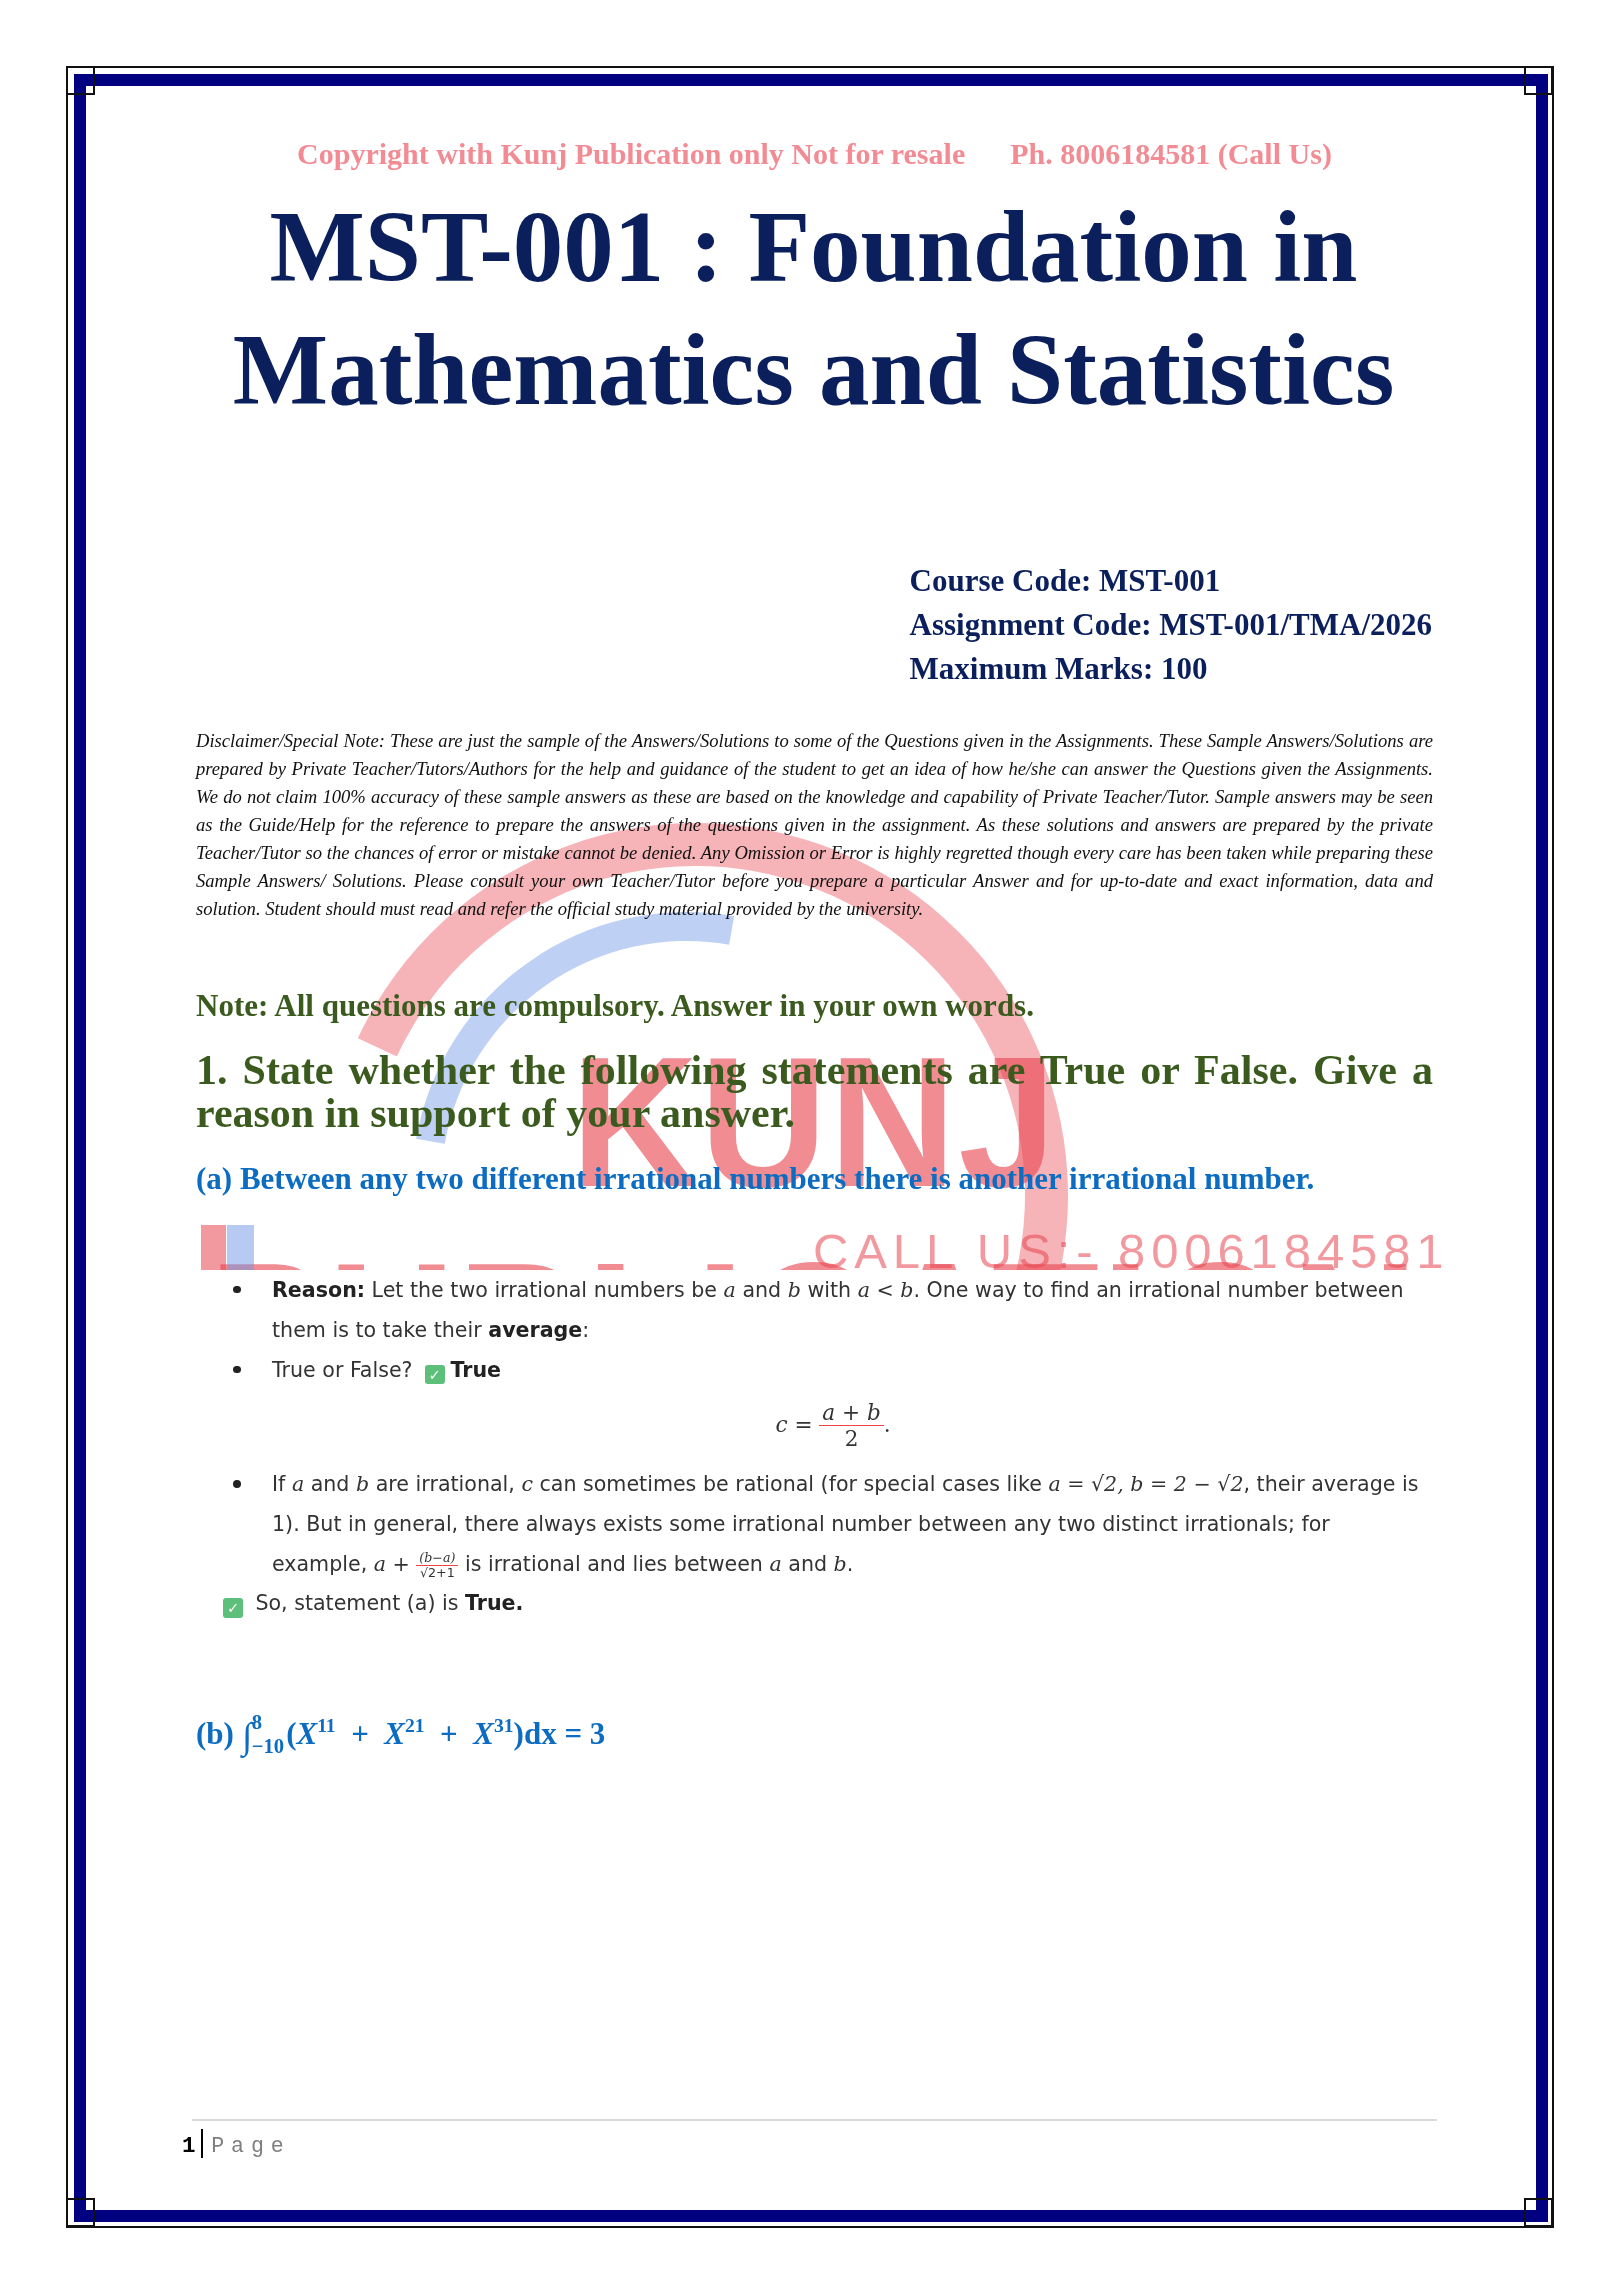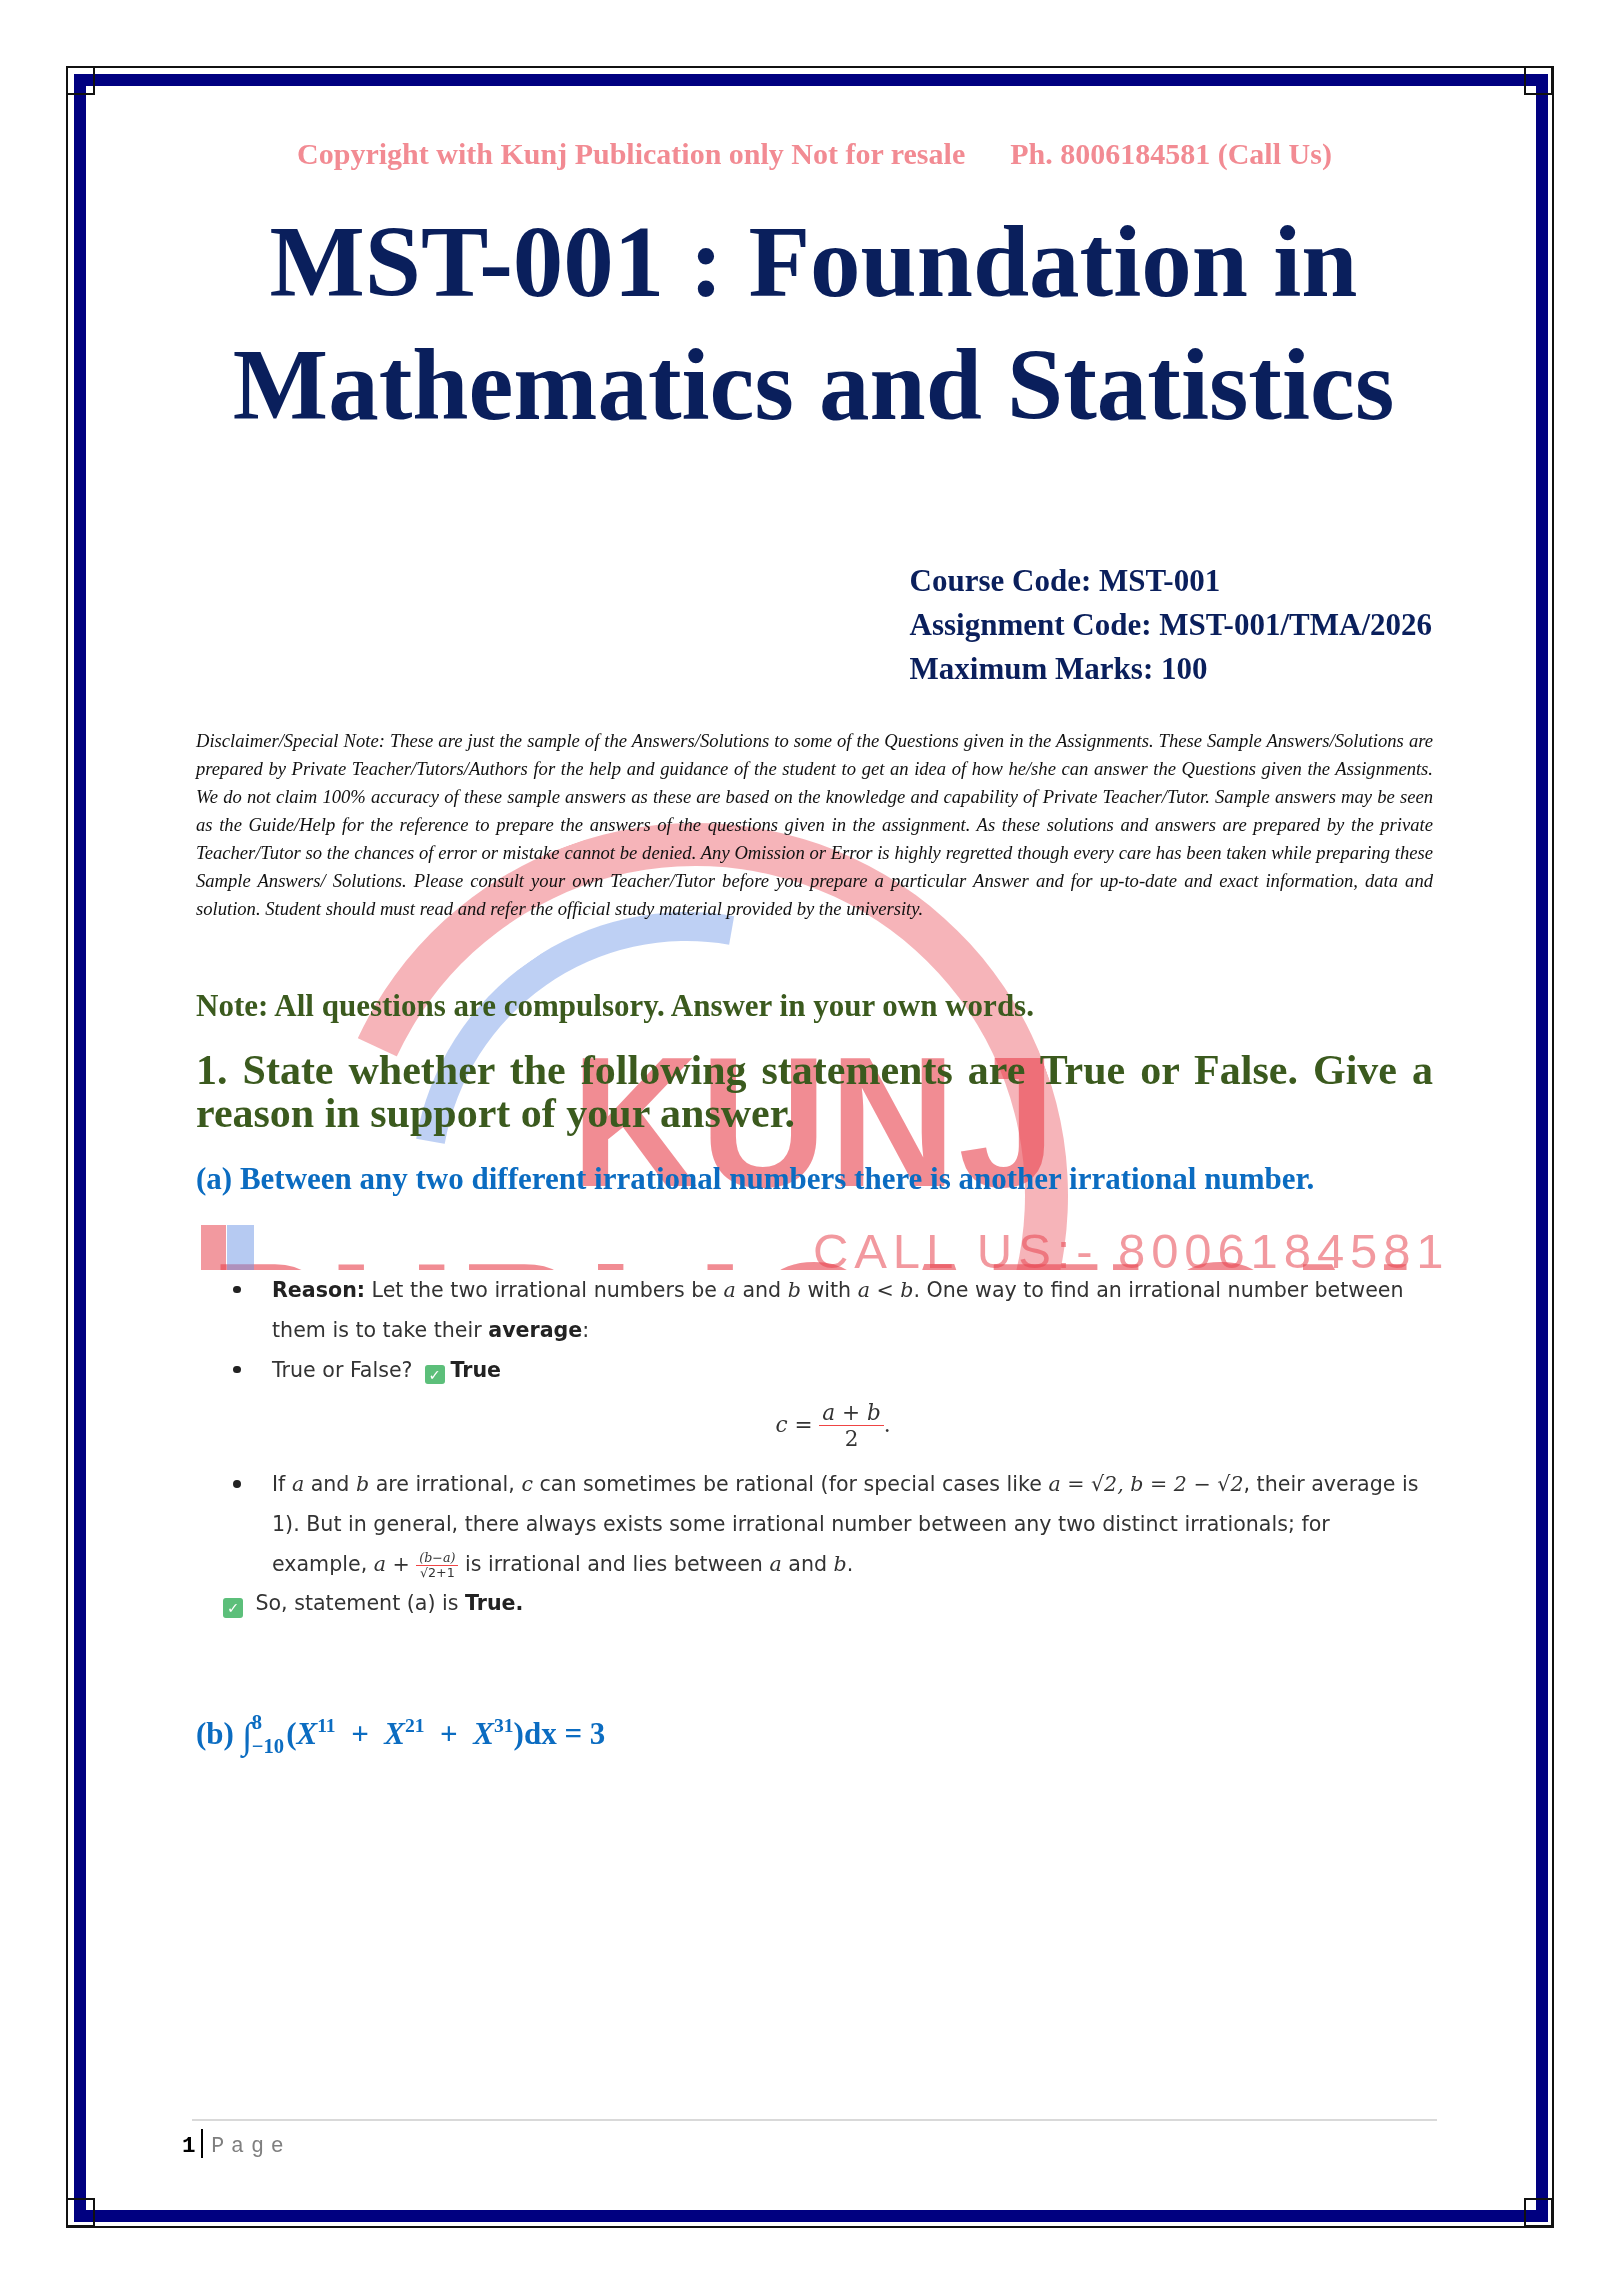--- a/index.html
+++ b/index.html
@@ -5,21 +5,21 @@
   html, body { margin:0; padding:0; background:#ffffff; }
   body { width:1621px; height:2293px; position:relative; overflow:hidden; font-family:"Liberation Serif", serif; }
 
   
   .border-outer { position:absolute; left:66px; top:66px; width:1488px; height:2162px; border:2.9px solid #111; box-sizing:border-box; }
   .border-blue { position:absolute; left:74px; top:74px; width:1474px; height:2148px; border:12.7px solid #000080; box-sizing:border-box; }
   .corner { position:absolute; width:29px; height:29px; border:2.9px solid #111; box-sizing:border-box; background:transparent; }
 
   .copyright { position:absolute; left:196px; top:137px; width:1237px; text-align:center; color:#f28b93; font-weight:bold; font-size:30px; white-space:pre; }
 
-  .title { position:absolute; left:157px; top:201px; width:1313px; text-align:center; color:#0a1f5c; font-weight:bold; font-size:101px; line-height:123px; }
+  .title { position:absolute; left:157px; top:186px; width:1313px; text-align:center; color:#0a1f5c; font-weight:bold; font-size:101px; line-height:123px; }
 
   .codes { position:absolute; right:189px; top:559px; text-align:left; color:#0a1f5c; font-weight:bold; font-size:31px; line-height:44px; }
 
   .disclaimer { position:absolute; left:196px; top:727px; width:1237px; font-style:italic; font-size:18.6px; line-height:28px; text-align:justify; color:#111; position:absolute; z-index:2; }
 
   
   .wm { position:absolute; z-index:1; pointer-events:none; }
   .wm-arc-red { left:323px; top:823px; width:745px; height:745px; border-radius:50%; border:43px solid rgba(235,90,100,0.45); border-bottom-color:transparent; border-left-color:transparent; transform:rotate(-20deg); box-sizing:border-box; }
   .wm-arc-blue { left:412px; top:912px; width:549px; height:549px; border-radius:50%; border:29px solid rgba(110,150,230,0.45); border-bottom-color:transparent; border-right-color:transparent; border-left-color:transparent; transform:rotate(-35deg); box-sizing:border-box; }
   .wm-text { left:196px; top:1029px; width:1237px; text-align:center; font-family:"Liberation Sans", sans-serif; font-weight:bold; font-size:176px; color:rgba(232,70,80,0.62); letter-spacing:2px; transform:scaleY(1.05); line-height:196px; }

